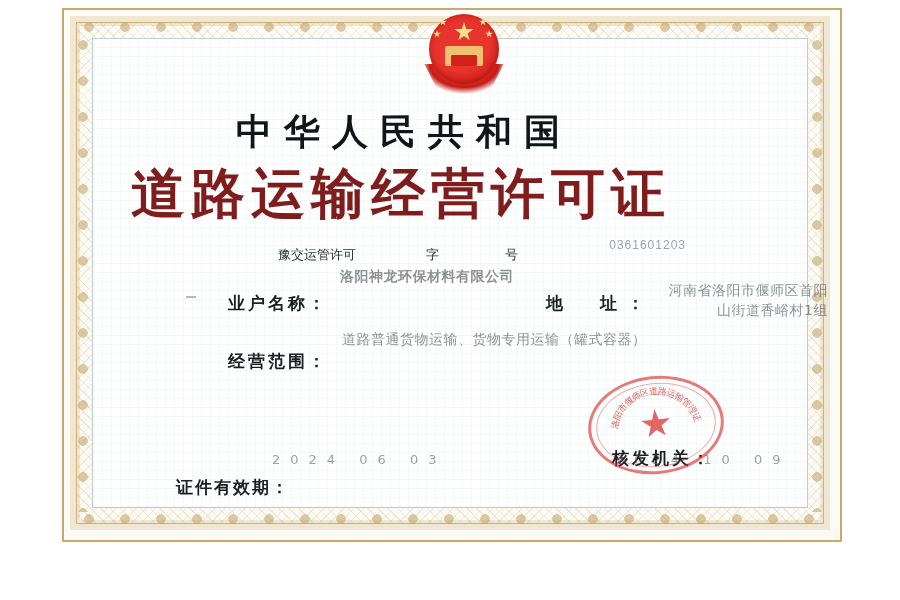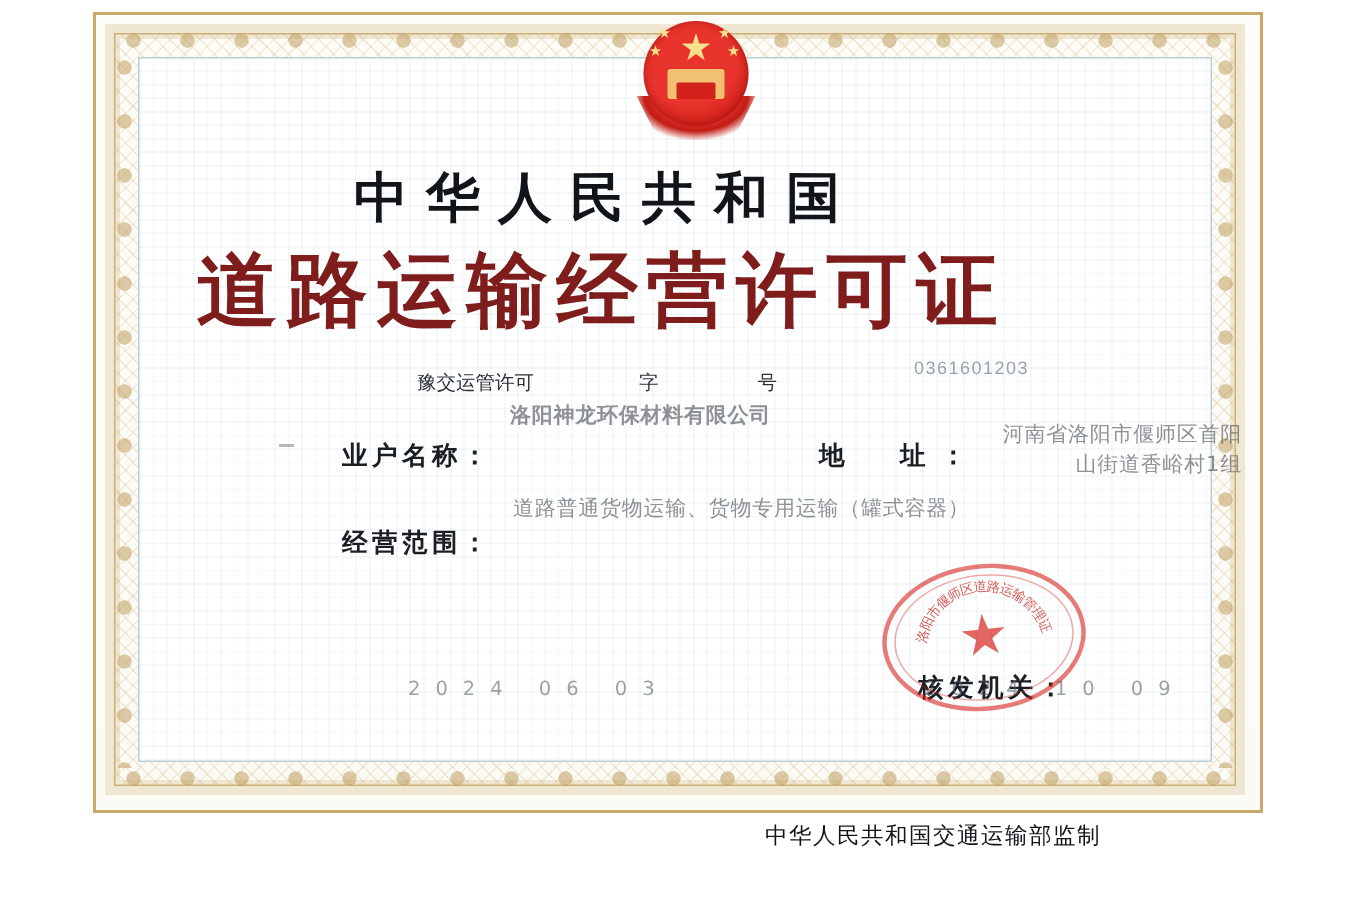--- a/index.html
+++ b/index.html
@@ -381,20 +381,20 @@
       <span style="transform:rotate(2deg)">道</span>
       <span style="transform:rotate(14deg)">路</span>
       <span style="transform:rotate(26deg)">运</span>
       <span style="transform:rotate(38deg)">输</span>
       <span style="transform:rotate(50deg)">管</span>
       <span style="transform:rotate(62deg)">理</span>
       <span style="transform:rotate(74deg)">证</span>
     </div>
   </div>
 
+  <div class="label label-valid">证件有效期：</div>
 
   <div class="date-digits dd-start">2024  06  03</div>
   <div class="date-digits dd-issue">2024  10  09</div>
 
 
-  <div class="footer">中华人民共和国交通运输部监制</div>
 
 </div>
 
 </body></html>

